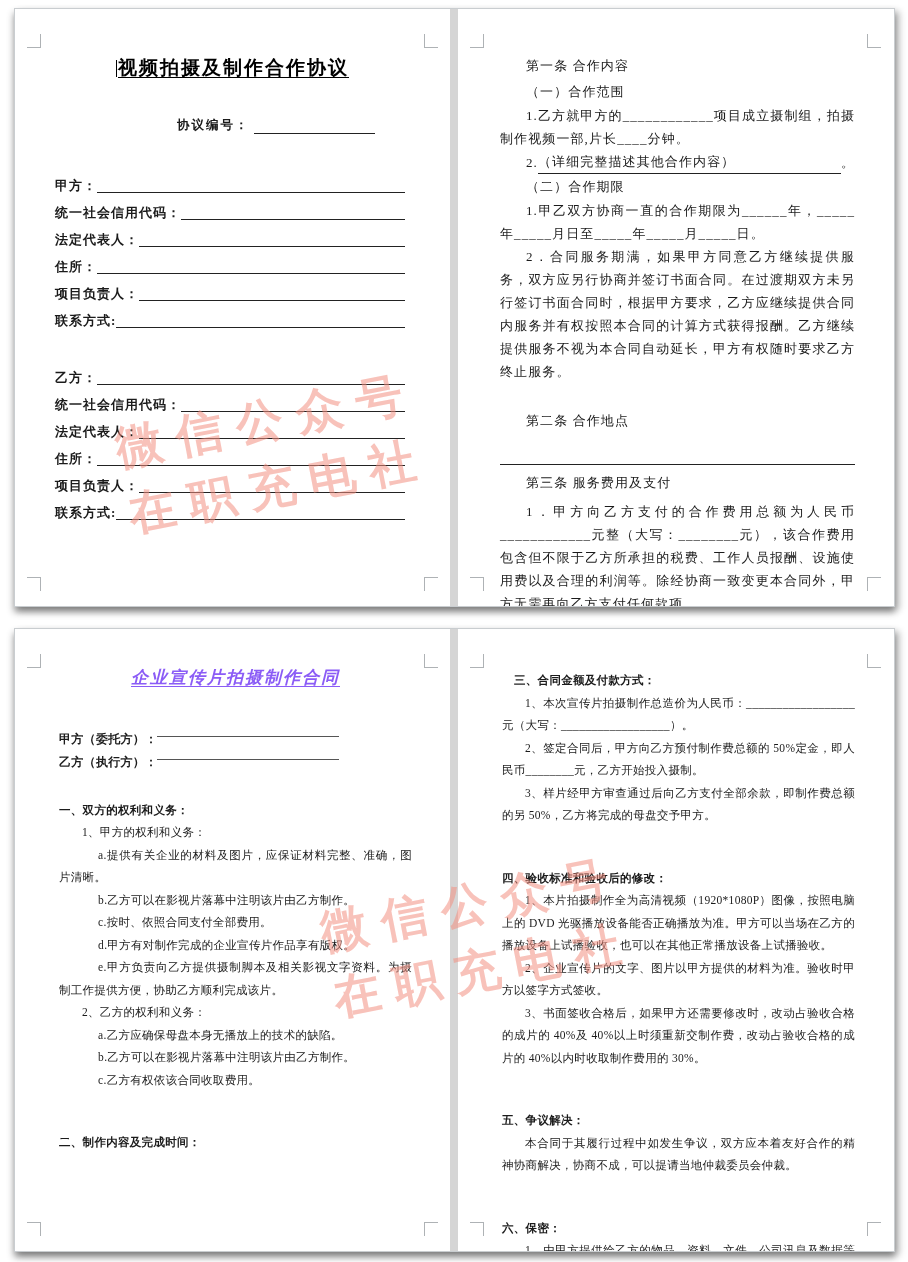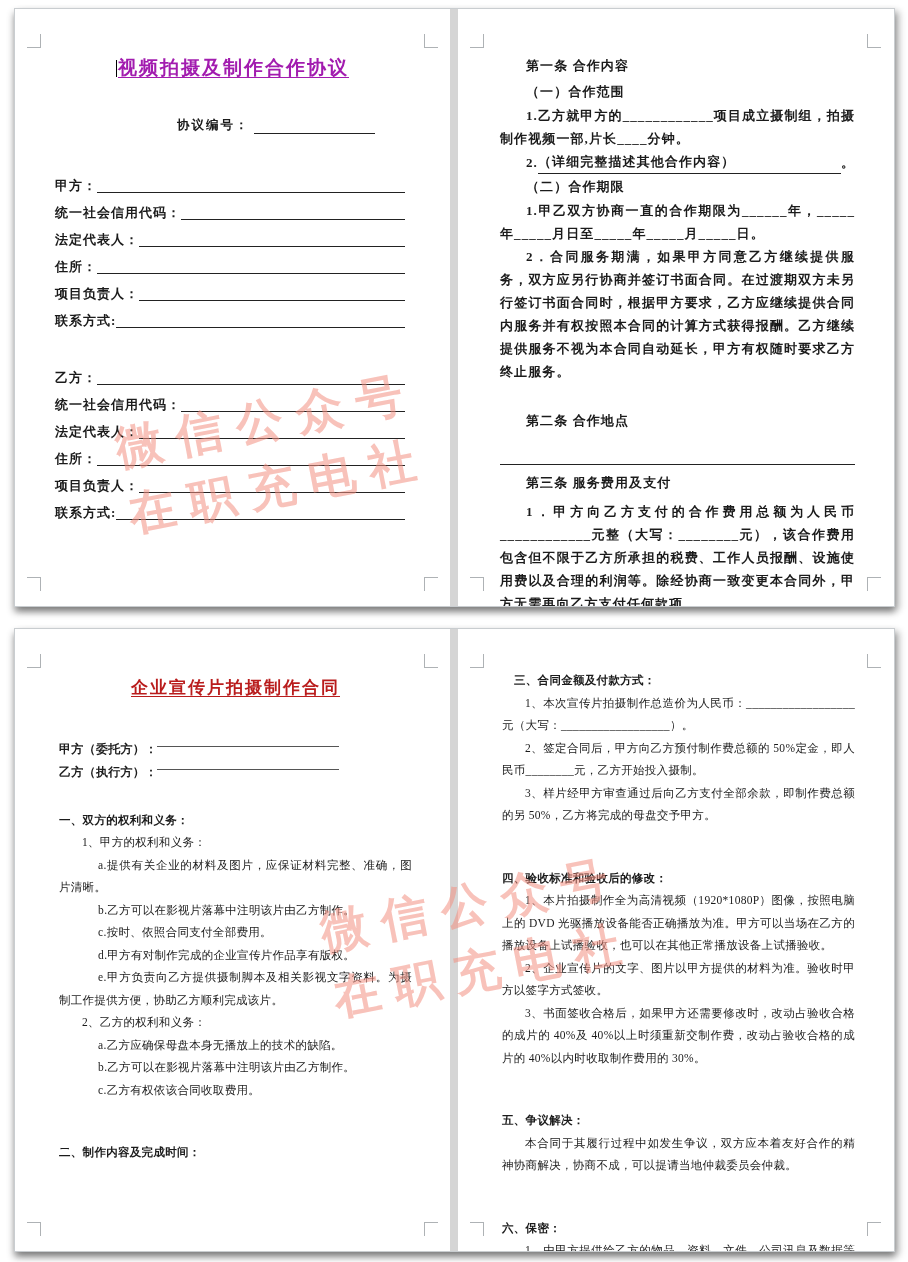--- a/index.html
+++ b/index.html
@@ -22,55 +22,55 @@
 
   
   .mark{position:absolute;width:13px;height:13px;}
   .mark.tl{left:12px;top:25px;border-right:1px solid #aeb2b5;border-bottom:1px solid #aeb2b5;}
   .mark.tr{right:12px;top:25px;border-left:1px solid #aeb2b5;border-bottom:1px solid #aeb2b5;}
   .mark.bl{left:12px;bottom:15px;border-right:1px solid #aeb2b5;border-top:1px solid #aeb2b5;}
   .mark.br{right:12px;bottom:15px;border-left:1px solid #aeb2b5;border-top:1px solid #aeb2b5;}
 
   
   .doc-title{
-    text-align:center;color:#a21caf;font-weight:bold;font-size:19px;
+    text-align:center;color:#000000;font-weight:bold;font-size:19px;
     letter-spacing:2px;margin:46px 20px 0;text-decoration:underline;
     text-underline-offset:3px;white-space:nowrap;
   }
   .caret{display:inline-block;width:0;border-left:1.5px solid #000;height:17px;vertical-align:-3px;margin-right:1px;}
   .agree-row{display:flex;align-items:flex-end;margin:36px 0 0 162px;width:198px;
     font-weight:bold;font-size:12.5px;letter-spacing:2px;}
   .agree-row .line{flex:1;border-bottom:1.2px solid #222;height:13px;margin-left:4px;}
   .fields{margin:34px 0 0 40px;width:350px;font-size:13px;font-weight:bold;}
   .fields.b{margin-top:30px;}
   .frow{display:flex;align-items:flex-end;height:27px;}
   .frow .flabel{white-space:nowrap;letter-spacing:1px;}
   .frow .fline{flex:1;border-bottom:1.3px solid #222;margin-bottom:2px;height:10px;}
 
   
-  .c2{padding:44px 38px 0 42px;font-size:13px;line-height:23px;font-weight:bold;letter-spacing:1.1px;}
+  .c2{padding:44px 38px 0 42px;font-size:13px;line-height:23px;font-weight:normal;letter-spacing:1.1px;}
   .c2 p{margin:0;text-align:justify;}
   .c2 .h{margin-left:26px;line-height:26px;}
   .c2 .sub{margin-left:26px;line-height:25px;}
   .c2 .para{text-indent:2em;}
   .p2row{display:flex;align-items:flex-end;}
   .p2row .num{margin-left:2em;white-space:nowrap;}
   .p2row .utext{border-bottom:1.3px solid #222;white-space:nowrap;}
   .p2row .fill{flex:1;border-bottom:1.3px solid #222;height:10px;}
   .blankline{border-bottom:1.5px solid #222;height:24px;margin:6px 0 2px;}
   .c2 .h2sp{margin-top:25px;}
   .c2 .h3sp{margin-top:5px;margin-bottom:4px;}
 
   
   .c3{padding:36px 38px 0 44px;font-size:11.5px;line-height:22.5px;letter-spacing:0.3px;}
   .c3 p{margin:0;text-align:justify;}
   .doc-title2{
-    text-align:center;color:#b91c1c;font-weight:bold;font-size:17px;
-    letter-spacing:2px;margin:12px 10px 0;text-decoration:underline;
-    text-underline-offset:3px;white-space:nowrap;
+    text-align:center;color:#8b5cf6;font-weight:bold;font-size:17px;
+    letter-spacing:2px;margin:2px 10px 0;text-decoration:underline;
+    text-underline-offset:3px;white-space:nowrap;font-style:italic;
   }
   .frow2{display:flex;align-items:flex-start;width:280px;font-weight:bold;height:23px;font-size:12px;}
   .frow2 .fline{flex:1;border-bottom:1.1px solid #555;margin-bottom:3px;height:8px;}
   .fgroup2{margin-top:38px;}
   .intro{margin-top:30px !important;text-indent:2em;}
   .sec{font-weight:bold;margin-top:25px !important;}
   .it1{text-indent:2em;}
   .itA{text-indent:3.4em;}
   .secgap{margin-top:40px !important;}
 

